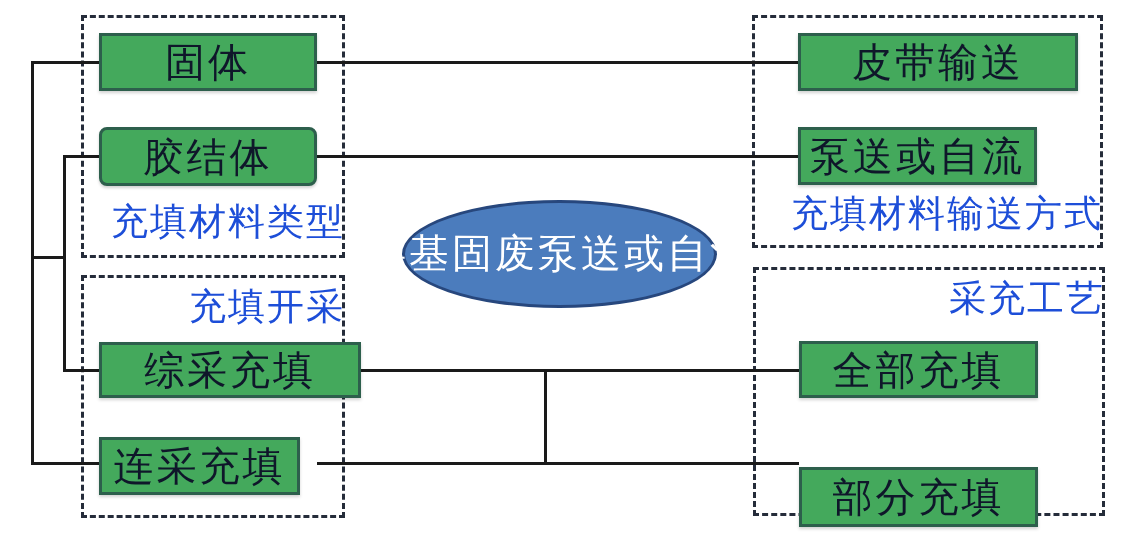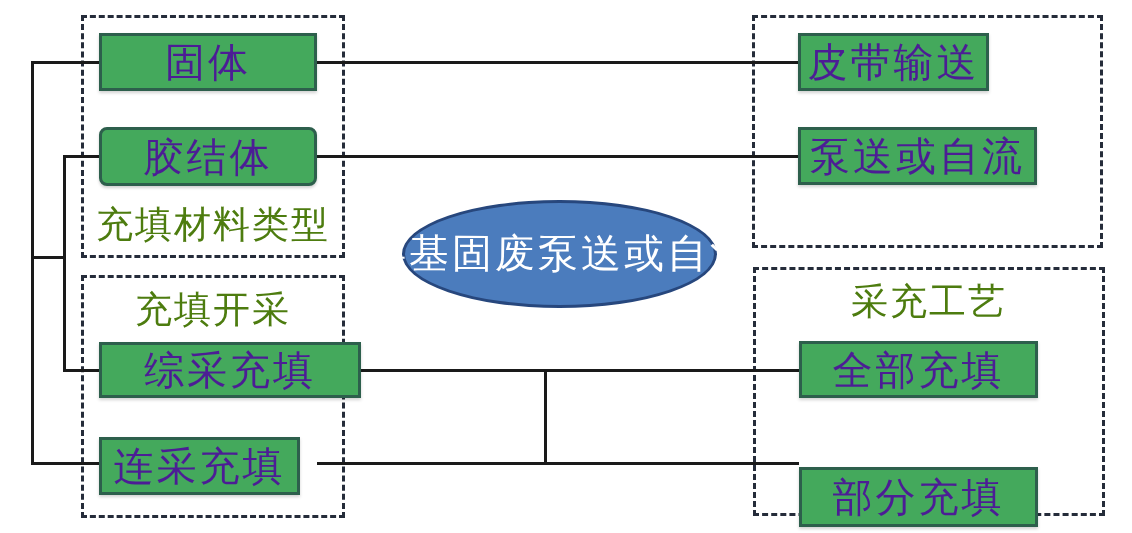--- a/index.html
+++ b/index.html
@@ -23,54 +23,54 @@
     background: transparent;
   }
   .group-tl { left: 81px;  top: 15px;  width: 264px; height: 243px; }
   .group-bl { left: 81px;  top: 275px; width: 264px; height: 243px; }
   .group-tr { left: 752px; top: 15px;  width: 351px; height: 233px; }
   .group-br { left: 753px; top: 267px; width: 352px; height: 249px; }
 
   
   .group-label {
     position: absolute;
-    text-align: center;
-    color: #4d7c0f;
-    font-family: Liberation Serif, serif;
+    text-align: right;
+    color: #1d4ed8;
+    font-family: Liberation Mono, monospace;
     font-size: 37px;
     line-height: 1.0;
     letter-spacing: 2px;
     white-space: nowrap;
   }
   .label-tl { left: 81px;  width: 264px; top: 206px; }
   .label-bl { left: 81px;  width: 264px; top: 291px; }
   .label-tr { left: 752px; width: 351px; top: 198px; }
   .label-br { left: 753px; width: 352px; top: 283px; }
 
   
   .node {
     position: absolute;
     box-sizing: border-box;
     background: #44a95c;
     border: 3px solid #2d5f4c;
-    color: #4c1d95;
+    color: #0f172a;
     display: flex;
     align-items: center;
     justify-content: center;
     font-size: 40px;
     letter-spacing: 3px;
     line-height: 1;
     box-shadow: 0 2px 3px rgba(0,0,0,0.18);
     white-space: nowrap;
   }
   .n-solid      { left: 99px;  top: 33px;  width: 218px; height: 58px; }
   .n-cemented   { left: 99px;  top: 127px; width: 218px; height: 59px; border-radius: 8px; }
   .n-fullymech  { left: 99px;  top: 342px; width: 262px; height: 56px; }
   .n-continuous { left: 99px;  top: 437px; width: 201px; height: 58px; }
-  .n-belt       { left: 798px; top: 33px;  width: 191px; height: 58px; }
+  .n-belt       { left: 798px; top: 33px;  width: 280px; height: 58px; }
   .n-pump       { left: 798px; top: 127px; width: 239px; height: 58px; }
   .n-full       { left: 799px; top: 341px; width: 239px; height: 57px; }
   .n-partial    { left: 799px; top: 435px; width: 239px; height: 60px; margin-top: 32px; }
 
   
   .ellipse {
     position: absolute;
     left: 402px;
     top: 200px;
     width: 315px;
@@ -114,20 +114,21 @@
 
 <div class="canvas">
 
   <div class="group group-tl"></div>
   <div class="group group-bl"></div>
   <div class="group group-tr"></div>
   <div class="group group-br"></div>
 
   <div class="group-label label-tl">充填材料类型</div>
   <div class="group-label label-bl">充填开采</div>
+  <div class="group-label label-tr">充填材料输送方式</div>
   <div class="group-label label-br">采充工艺</div>
 
   <div class="line l-solid-left"></div>
   <div class="line l-outer-v"></div>
   <div class="line l-continuous-left"></div>
   <div class="line l-cemented-left"></div>
   <div class="line l-inner-v"></div>
   <div class="line l-fullymech-left"></div>
   <div class="line l-bridge"></div>
 

